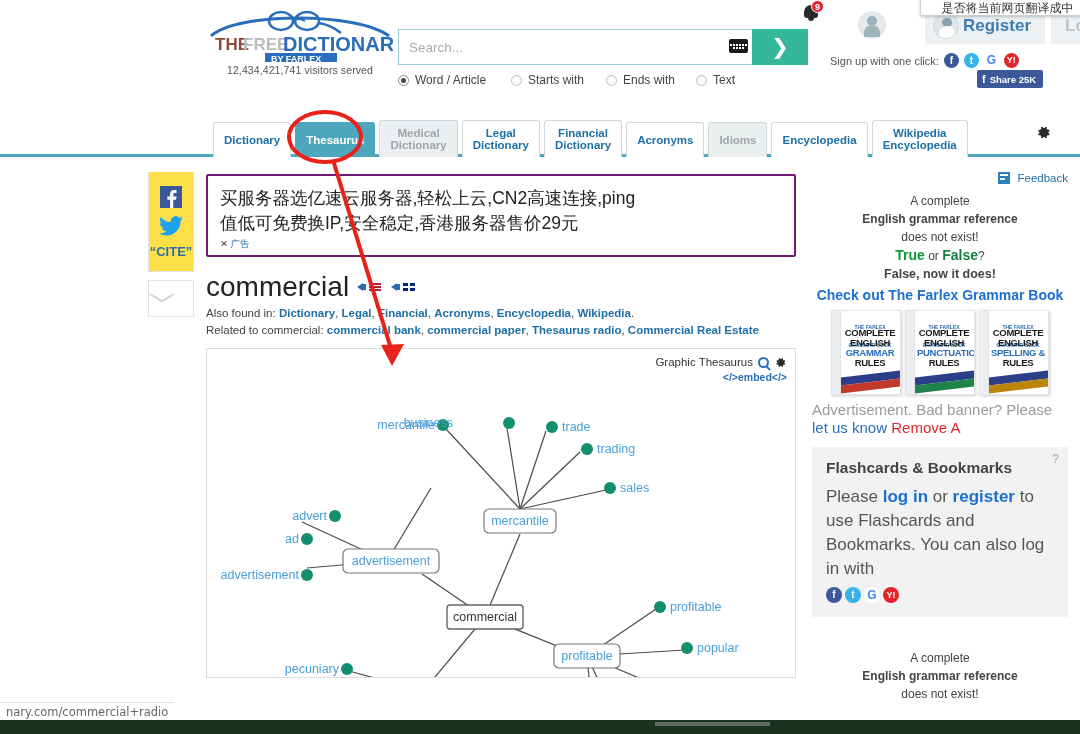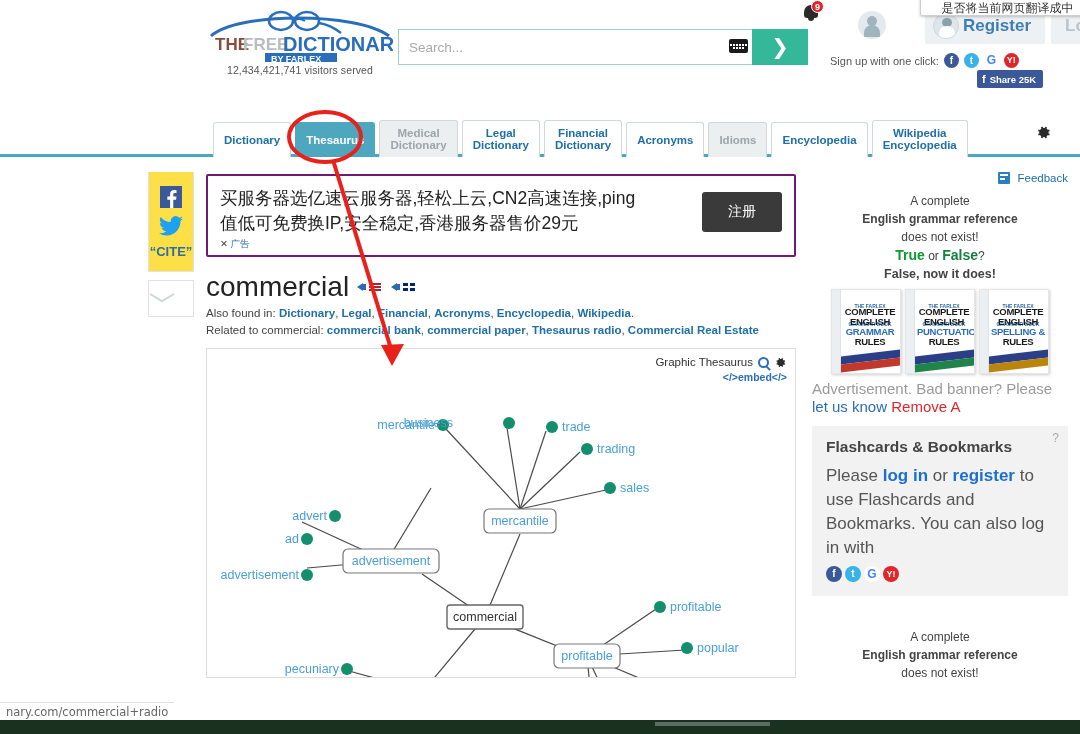--- a/index.html
+++ b/index.html
@@ -268,20 +268,38 @@
             <i></i>
             <i></i>
             <i></i>
             <i></i>
             <i></i>
             <i></i>
             <i></i>
         </div>
         <div class="search-go">❯</div>
       </div>
+      <div class="radios">
+        <label class="radio-opt">
+          <span class="rdot on"></span>
+          <span>Word / Article</span>
+        </label>
+        <label class="radio-opt">
+          <span class="rdot"></span>
+          <span>Starts with</span>
+        </label>
+        <label class="radio-opt">
+          <span class="rdot"></span>
+          <span>Ends with</span>
+        </label>
+        <label class="radio-opt">
+          <span class="rdot"></span>
+          <span>Text</span>
+        </label>
+      </div>
     </div>
 
     <div class="bell">
       <span class="bdy"></span>
       <span class="clap"></span>
       <span class="badge">9</span>
     </div>
 
     <div class="login-ava"></div>
     <div class="acct-btns">
@@ -382,21 +400,20 @@
         <div>
           <div class="ad-text">
             <span>买服务器选亿速云服务器,轻松上云,CN2高速连接,ping</span><br>
             <span>值低可免费换IP,安全稳定,香港服务器售价29元</span>
           </div>
           <div class="ad-close">
             <span class="x">✕</span>
             <span>广告</span>
           </div>
         </div>
-        <div class="ad-cta">注册</div>
       </div>
 
       <h1 class="word-title">
         <span>commercial</span>
         <span class="spk">
           <span class="cone"></span>
             <span class="bx"></span>
           <span class="flag us" style="position:absolute;left:11px;top:3px;"></span>
         </span>
         <span class="spk" style="margin-left:10px;">
@@ -533,20 +550,21 @@
       </div>
 
       <div class="promo">
         <div>A complete</div>
         <div class="b">English grammar reference</div>
         <div>does not exist!</div>
         <div>
           <span class="t">True</span><span> or </span><span class="f">False</span><span>?</span>
         </div>
         <div class="bold2">False, now it does!</div>
+        <span class="link">Check out The Farlex Grammar Book</span>
 
         <div class="books">
           <div class="book">
             <span class="sp"></span>
             <span class="bt">THE FARLEX GRAMMAR BOOK</span>
             <span class="ti">
               <em>COMPLETE</em>
               <em>ENGLISH</em>
               <em class="acc">GRAMMAR</em>
               <em>RULES</em>

